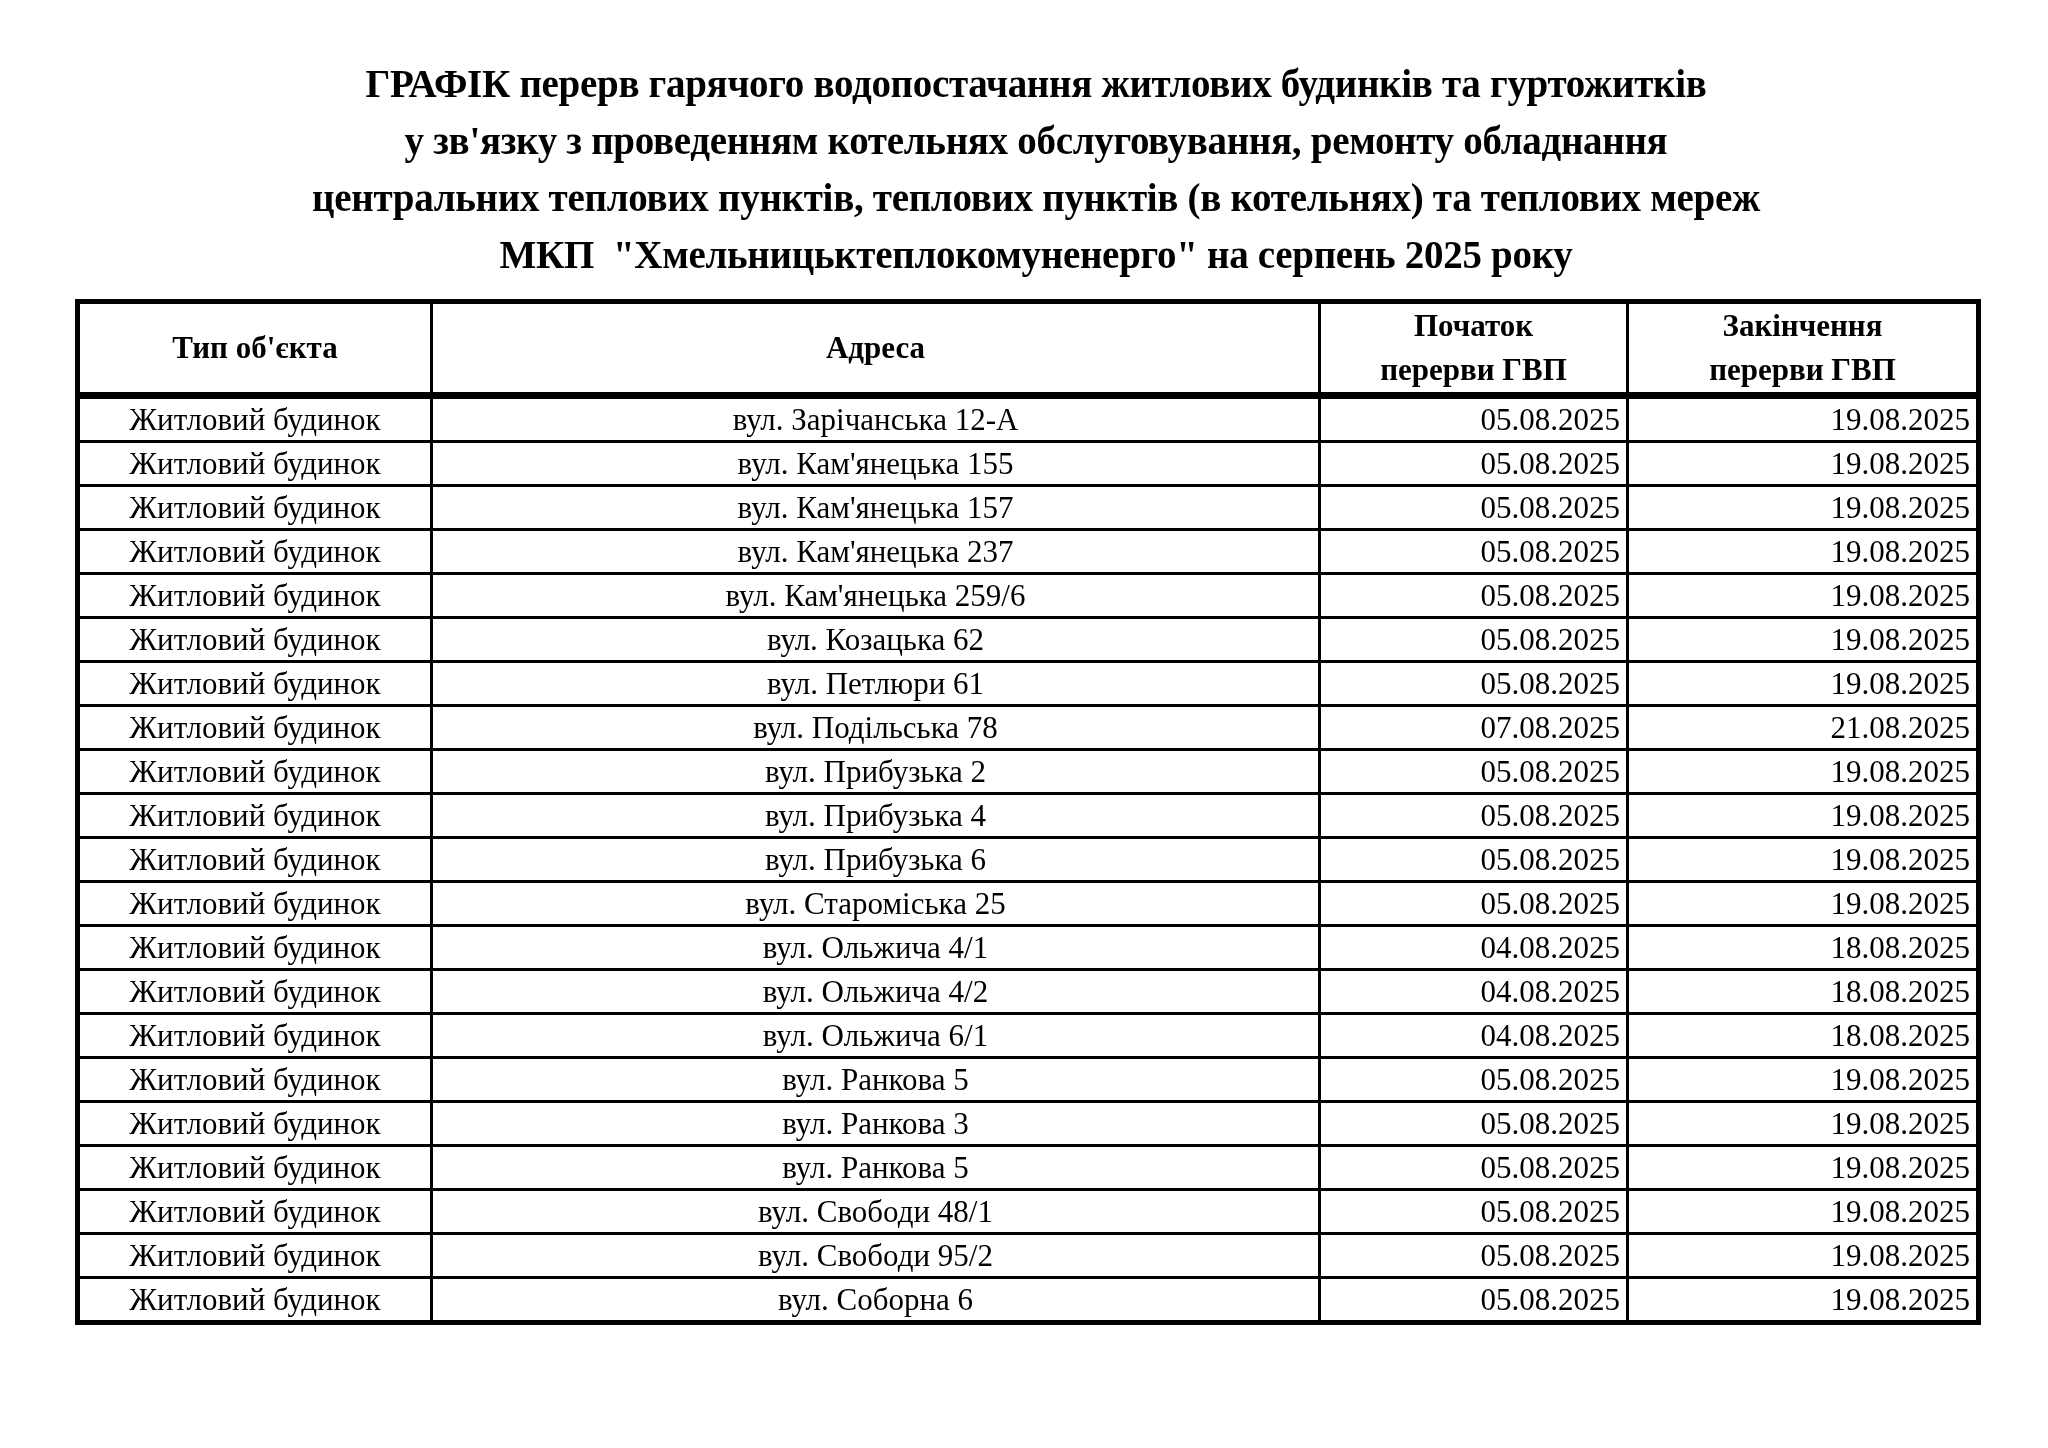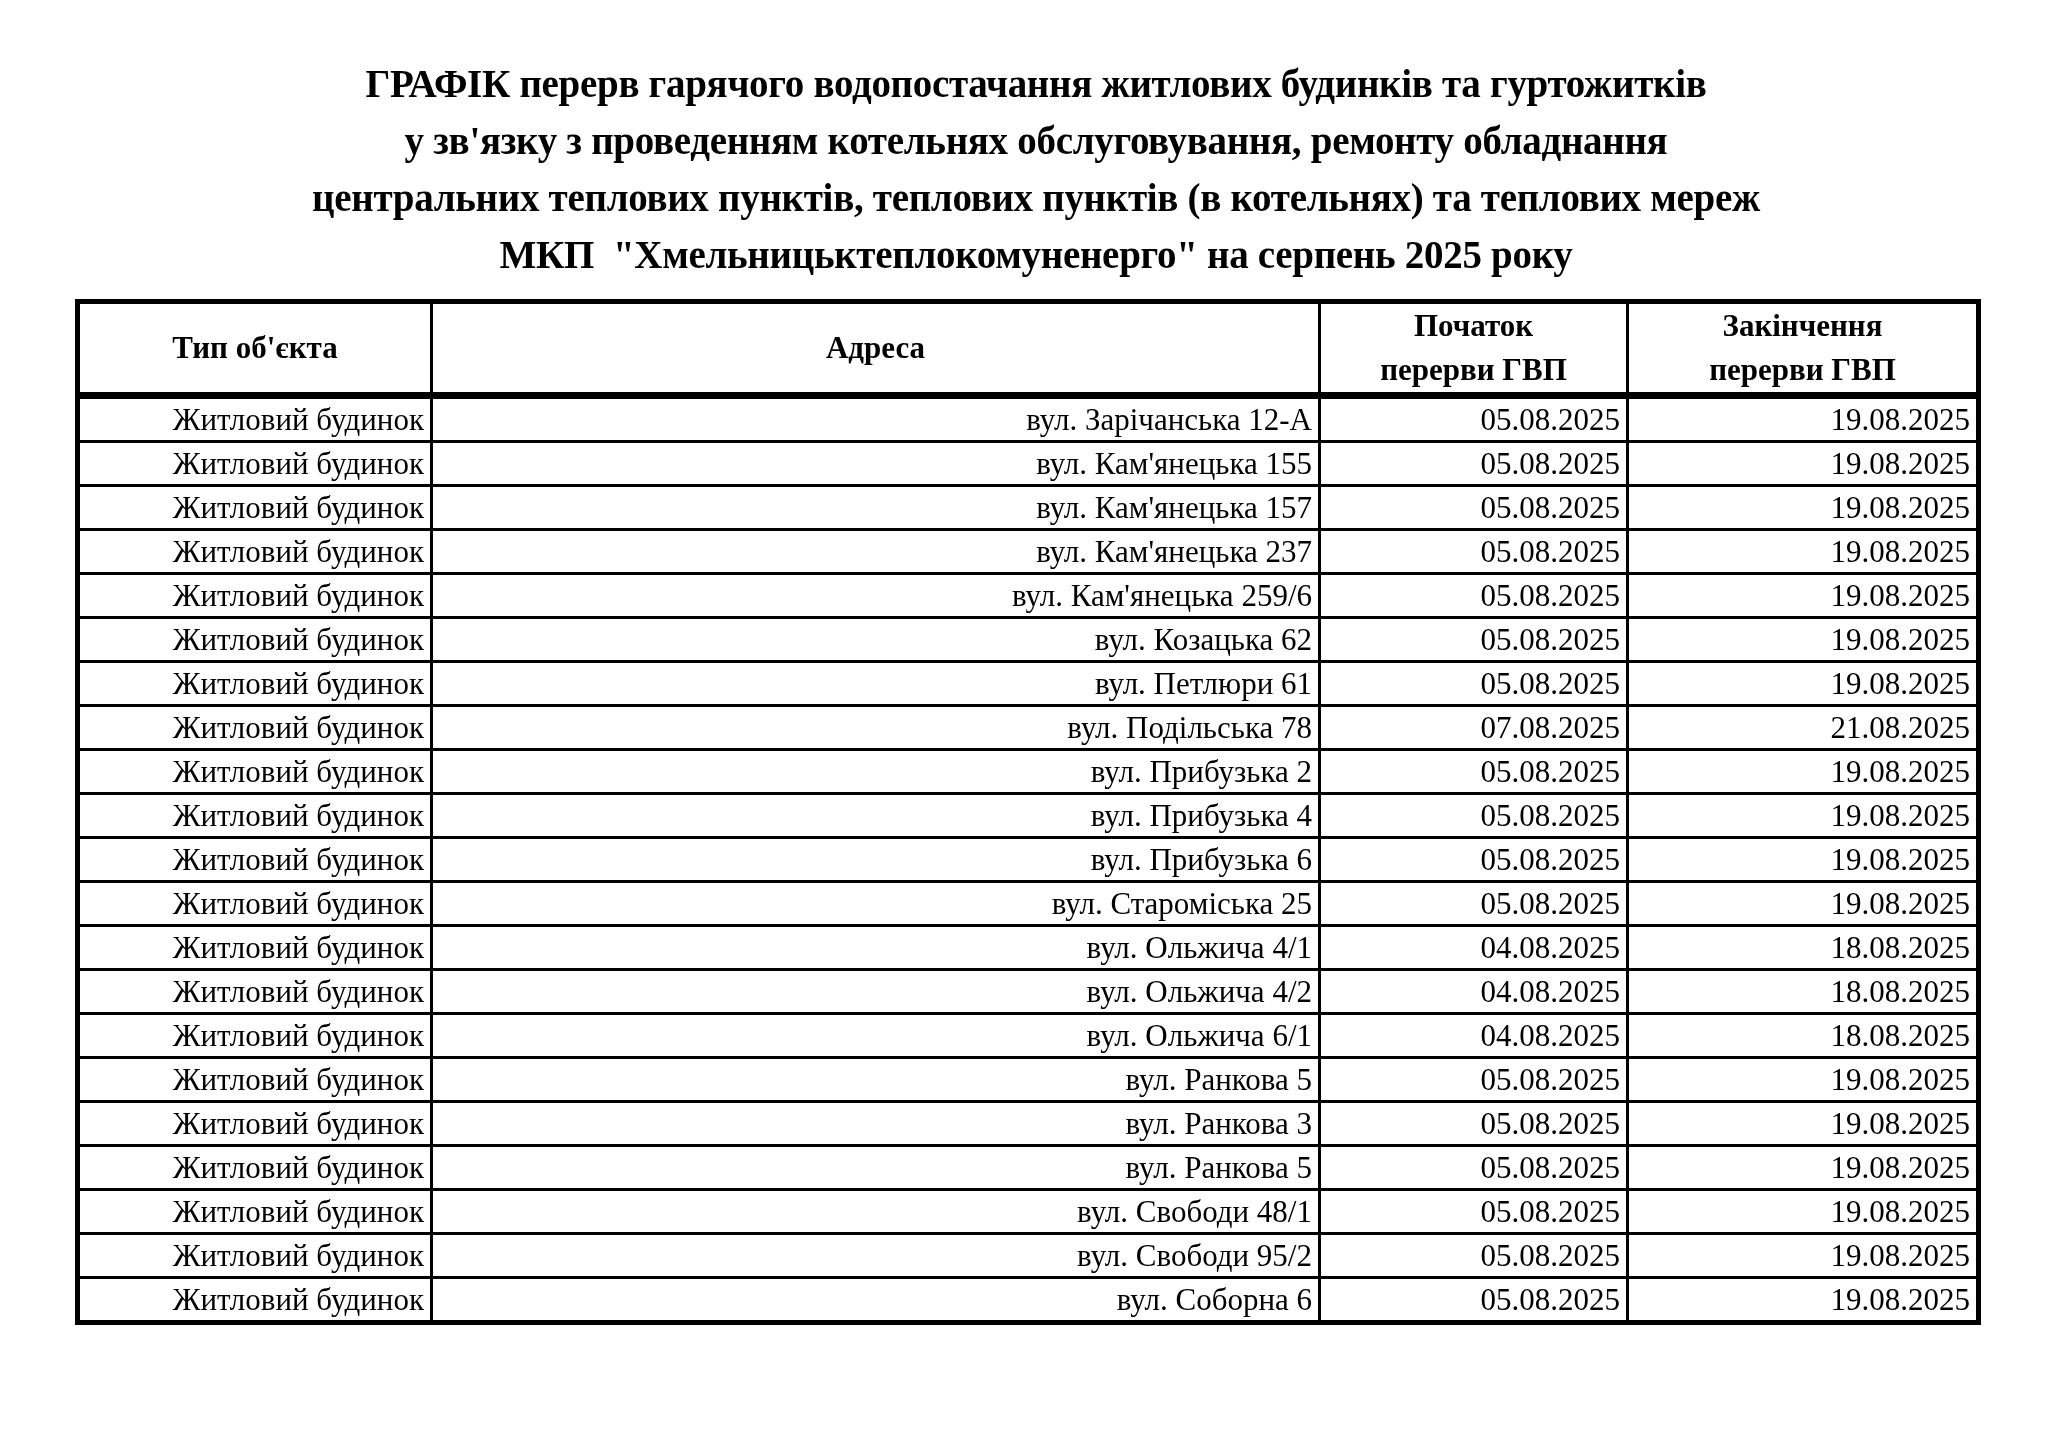--- a/index.html
+++ b/index.html
@@ -30,21 +30,21 @@
     height: 88px;
     font-weight: bold; font-size: 31px; line-height: 44px;
     text-align: center; vertical-align: middle;
     white-space: normal;
     border-bottom: 7px solid #000;
   }
   table.sched tbody td {
     height: 41px;
     font-size: 31px; line-height: 41px;
   }
-  td.left { text-align: right; padding-left: 4px; }
+  td.left { text-align: center; padding-left: 4px; }
   td.right { text-align: right; padding-right: 4px; margin-top: 10px; }
   col.c1 { width: 354px; }
   col.c2 { width: 888px; }
   col.c3 { width: 308px; }
   col.c4 { width: 351px; }
 </style>
 </head>
 <body>
 
 <div class="title">

